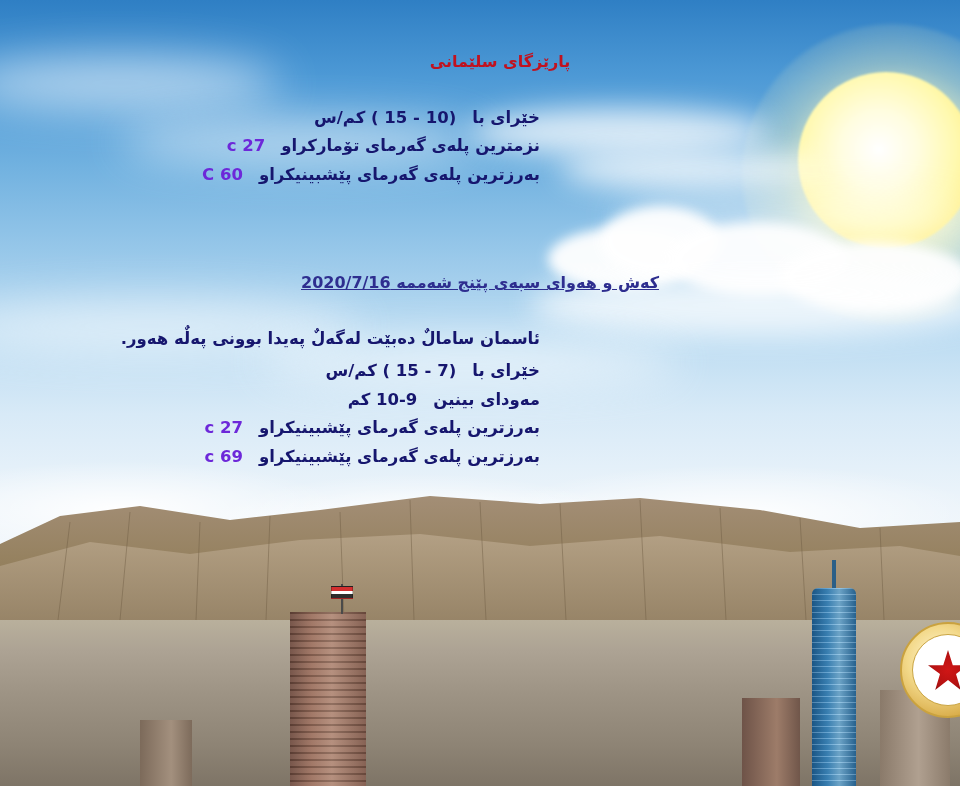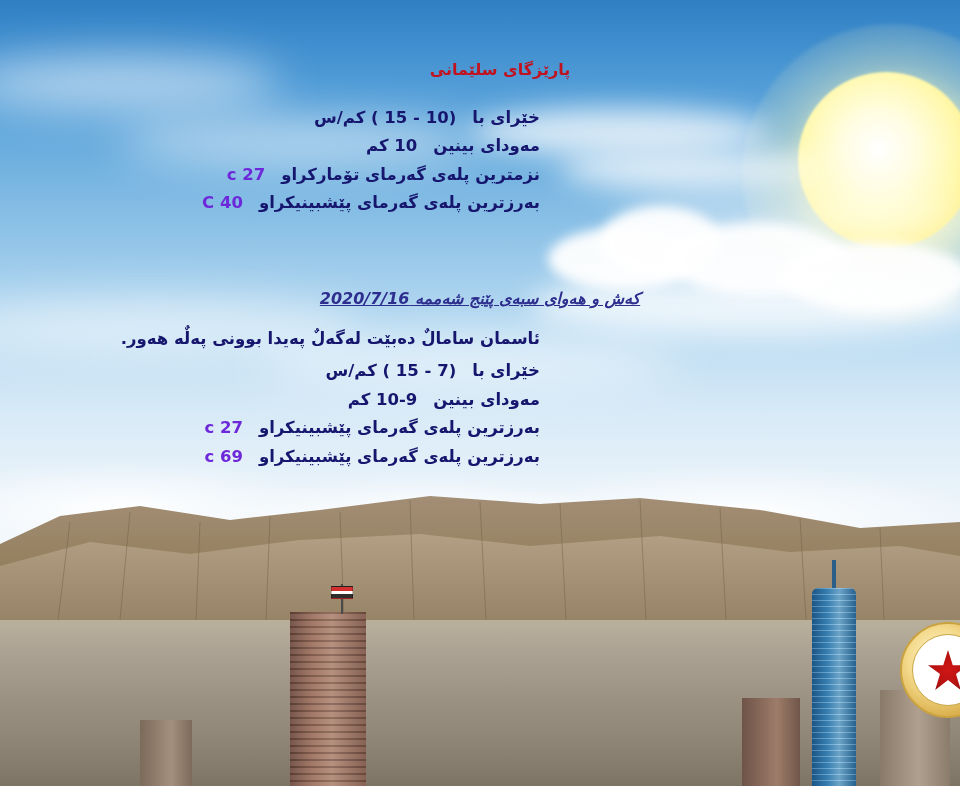--- a/index.html
+++ b/index.html
@@ -109,25 +109,25 @@
     width: 100%;
     text-align: center;
     font-weight: bold;
     color: #2e2e8f;
     text-decoration: underline;
     font-size: 16px;
     line-height: 1.35;
     direction: rtl;
   }
   .hdr1 { top: 0px; }
-  .hdr2 { top: 288px; font-style: italic; }
+  .hdr2 { top: 272px; }
 
   .province {
     position: absolute;
-    top: 60px;
+    top: 52px;
     width: 100%;
     text-align: center;
     color: #c1121f;
     font-weight: bold;
     font-size: 16px;
     direction: rtl;
     padding-left: 40px;
   }
 
   .block {
@@ -312,27 +312,24 @@
 <div class="content">
 
 
   <div class="province">پارێزگای سلێمانى</div>
 
   <div class="block b1">
     <div class="line">
       <span>خێرای با</span><span class="sp"></span><span class="val-blue">(10 - 15 ) كم/س</span>
     </div>
     <div class="line">
-      <span>مەودای بینین</span><span class="sp"></span><span class="val-blue">10 كم</span>
-    </div>
-    <div class="line">
       <span>نزمترین پلەی گەرمای تۆماركراو</span><span class="sp"></span><span class="val">27 c</span>
     </div>
     <div class="line">
-      <span>بەرزترین پلەی گەرمای پێشبینیكراو</span><span class="sp"></span><span class="val">40 C</span>
+      <span>بەرزترین پلەی گەرمای پێشبینیكراو</span><span class="sp"></span><span class="val">60 C</span>
     </div>
   </div>
 
   <div class="hdr hdr2">كەش و  هەواى سبەى پێنج شەممە 2020/7/16</div>
 
   <div class="block b2">
     <div class="line sky-line">ئاسمان سامالٌ دەبێت لەگەلٌ پەیدا بوونی پەلٌە هەور.</div>
     <div class="line">
       <span>خێرای با</span><span class="sp"></span><span class="val-blue">(7 - 15 ) كم/س</span>
     </div>

